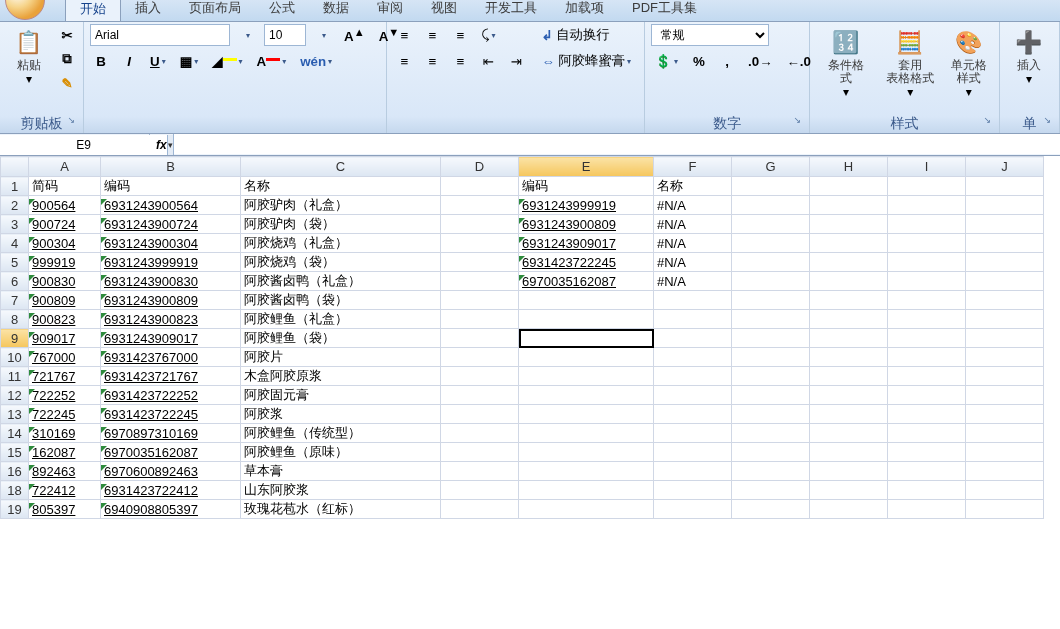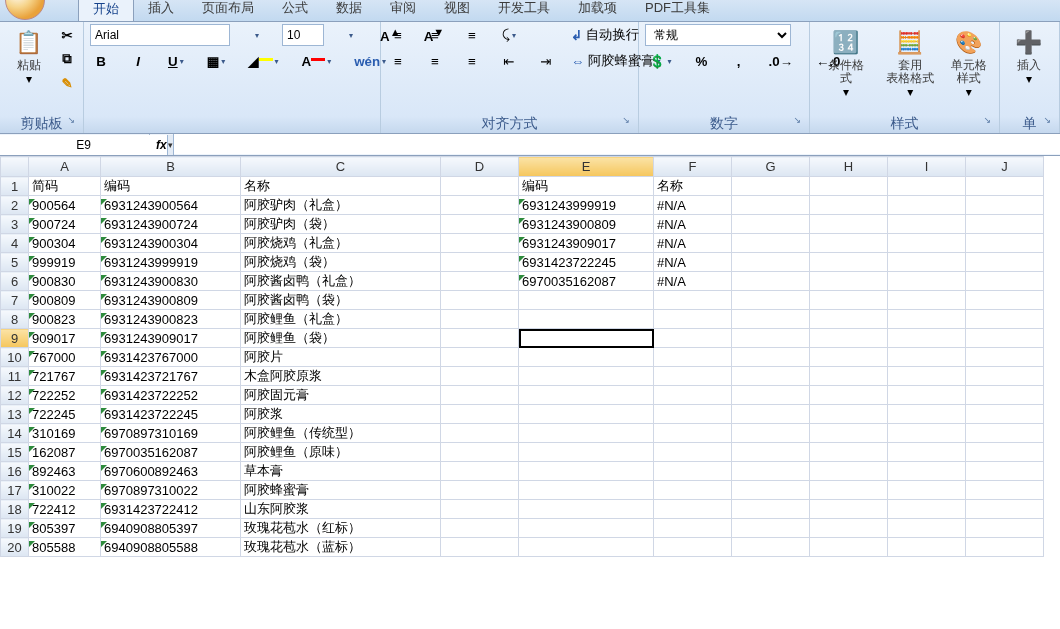--- a/index.html
+++ b/index.html
@@ -1,39 +1,39 @@
 <!DOCTYPE html>
 <html><head>
 <meta charset="utf-8">
 <style>
 * { box-sizing: border-box; margin: 0; padding: 0; }
 body { font-family: "Microsoft YaHei", Arial, sans-serif; font-size: 12px; background: #fff; overflow: hidden; width: 1060px; height: 629px; }
 
 
-.tabstrip { height: 22px; background: linear-gradient(#d6e5f5,#c2d9f0); display: flex; align-items: flex-end; padding-left: 18px; border-bottom: 1px solid #8ba0bc; }
+.tabstrip { height: 22px; background: linear-gradient(#d6e5f5,#c2d9f0); display: flex; align-items: flex-end; padding-left: 5px; border-bottom: 1px solid #8ba0bc; }
 .app-icon { width: 40px; height: 40px; border-radius: 50%; background: radial-gradient(circle at 30% 30%, #fff, #f6d48a 40%, #e9a23b 70%); position: absolute; top: -20px; left: 5px; border:1px solid #b88; }
 .tabstrip .spacer { width: 60px; }
 .tab { padding: 3px 14px 3px 14px; color: #3b3b3b; font-size: 13px; cursor: pointer; }
 .tab.active { background: #eaf2fb; border: 1px solid #8ba0bc; border-bottom: none; border-radius: 3px 3px 0 0; color: #15428b; }
 
 
 .ribbon { height: 112px; background: linear-gradient(#eaf2fb,#d9e7f8 85%,#c5d8ee); border-bottom: 1px solid #8ba0bc; display: flex; }
 .group { border-right: 1px solid #b8cce0; display: flex; flex-direction: column; padding: 2px 6px 0 6px; }
 .group-body { flex: 1; display: flex; align-items: flex-start; gap: 4px; }
 .group-label { height: 18px; text-align: center; color: #3b5a8b; font-size: 14px; position: relative; }
 .group-label::after { content:"↘"; position:absolute; right:2px; font-size:9px; color:#5a7aa5; }
 
 
 .rbtn { height: 22px; min-width: 22px; border: 1px solid transparent; background: transparent; display: inline-flex; align-items: center; justify-content: center; padding: 0 3px; cursor: pointer; border-radius:2px; }
 .rbtn .dd { font-size:8px; color:#3b5a8b; margin-left:2px; }
 .bigbtn { display:flex; flex-direction:column; align-items:center; justify-content:center; padding:2px 6px; cursor:pointer; border:1px solid transparent; border-radius:3px; min-width:46px; }
 .bigbtn .ic { width:32px; height:32px; display:flex; align-items:center; justify-content:center; font-size:22px; }
 .bigbtn .lb { font-size:12px; color:#3b3b3b; text-align:center; line-height:1.1; }
 .col { display:flex; flex-direction:column; gap:2px; }
-.row { display:flex; gap:15px; align-items:center; }
+.row { display:flex; gap:6px; align-items:center; }
 
 select.rsel, input.rinp { height:22px; border:1px solid #9db6d4; background:#fff; font-size:12px; padding:0 4px; }
 .fontname { width:140px; }
 .fontsize { width:42px; }
 
 .swatch { width:14px; height:3px; display:block; margin-top:-3px; }
 
 
 .splitwide { display:flex; align-items:center; }
 
@@ -48,21 +48,21 @@
 
 
 .gridwrap { position:relative; height: calc(629px - 22px - 112px - 22px); overflow:hidden; }
 table.grid { border-collapse:collapse; table-layout:fixed; }
 .grid th, .grid td { border:1px solid #d0d7e5; height:18px; font-size:13px; font-family:Arial, sans-serif; padding:0 3px; overflow:hidden; white-space:nowrap; }
 .grid thead th { background:linear-gradient(#f6f9fd,#dce6f2); text-align:center; font-weight:normal; color:#333; height:20px; position:relative; cursor:pointer; }
 .grid thead th.corner { background:linear-gradient(#f6f9fd,#dce6f2); width:28px; }
 .grid tbody th { background:linear-gradient(#f6f9fd,#dce6f2); text-align:center; font-weight:normal; color:#333; width:28px; cursor:pointer; }
 .grid tbody td { background:#fff; }
 .txtflag::before { content:""; position:absolute; width:0; height:0; border-top:6px solid #2e8b3d; border-right:6px solid transparent; margin-left:-3px; margin-top:1px; }
-.grid td.rel { position:relative; }
+.grid td.rel { position:relative;text-decoration:underline; }
 .grid td.center { text-align:left; }
 .grid thead th.colsel { background:linear-gradient(#fbe3a6,#f5c65c); }
 .grid tbody th.rowsel { background:linear-gradient(#fbe3a6,#f5c65c); }
 .grid td.active { outline:2px solid #000; outline-offset:-2px; }
 
 
 .cA { width:72px; } .cB { width:140px; } .cC { width:200px; } .cD { width:78px; }
 .cE { width:135px; } .cF { width:78px; } .cG { width:78px; } .cH { width:78px; } .cI { width:78px; } .cJ { width:78px; }
 
 
@@ -199,27 +199,26 @@
           <button class="rbtn">
               <span>⇥</span>
             </button>
         </div>
       </div>
       <div class="col" style="gap:4px; margin-left:6px;">
         <button class="rbtn splitwide" style="width:110px;justify-content:flex-start;"><span class="glyph blue">↲</span>&nbsp;<span>自动换行</span></button>
         <button class="rbtn splitwide" style="width:110px;justify-content:flex-start;"><span class="glyph blue">⇔</span>&nbsp;<span>阿胶蜂蜜膏</span><span class="dd">▾</span></button>
       </div>
     </div>
-    <div class="group-label">对齐方式</div>
   </div>
 
   <div class="group" style="min-width:160px;">
     <div class="group-body col" style="gap:4px;">
       <div class="row">
-          <select class="rsel" style="width:146px;"><option>常规</option></select>
+          <select class="rsel" style="width:118px;"><option>常规</option></select>
         </div>
       <div class="row">
         <button class="rbtn">
             <span>💲</span>
             <span class="dd">▾</span>
           </button>
         <button class="rbtn">
             <span class="glyph">%</span>
           </button>
         <button class="rbtn">
@@ -503,33 +502,20 @@
           <td class="cC">草本膏</td>
           <td class="cD"></td>
           <td class="cE"></td>
           <td class="cF"></td>
           <td class="cG"></td>
           <td class="cH"></td>
           <td class="cI"></td>
           <td class="cJ"></td>
         </tr>
         <tr>
-          <th class="">17</th>
-          <td class="cA rel"><span class="txtflag"></span>310022</td>
-          <td class="cB rel"><span class="txtflag"></span>6970897310022</td>
-          <td class="cC">阿胶蜂蜜膏</td>
-          <td class="cD"></td>
-          <td class="cE"></td>
-          <td class="cF"></td>
-          <td class="cG"></td>
-          <td class="cH"></td>
-          <td class="cI"></td>
-          <td class="cJ"></td>
-        </tr>
-        <tr>
           <th class="">18</th>
           <td class="cA rel"><span class="txtflag"></span>722412</td>
           <td class="cB rel"><span class="txtflag"></span>6931423722412</td>
           <td class="cC">山东阿胶浆</td>
           <td class="cD"></td>
           <td class="cE"></td>
           <td class="cF"></td>
           <td class="cG"></td>
           <td class="cH"></td>
           <td class="cI"></td>
@@ -541,28 +527,15 @@
           <td class="cB rel"><span class="txtflag"></span>6940908805397</td>
           <td class="cC">玫瑰花苞水（红标）</td>
           <td class="cD"></td>
           <td class="cE"></td>
           <td class="cF"></td>
           <td class="cG"></td>
           <td class="cH"></td>
           <td class="cI"></td>
           <td class="cJ"></td>
         </tr>
-        <tr>
-          <th class="">20</th>
-          <td class="cA rel"><span class="txtflag"></span>805588</td>
-          <td class="cB rel"><span class="txtflag"></span>6940908805588</td>
-          <td class="cC">玫瑰花苞水（蓝标）</td>
-          <td class="cD"></td>
-          <td class="cE"></td>
-          <td class="cF"></td>
-          <td class="cG"></td>
-          <td class="cH"></td>
-          <td class="cI"></td>
-          <td class="cJ"></td>
-        </tr>
       </tbody>
     </table>
 </div>
 
 </body></html>

